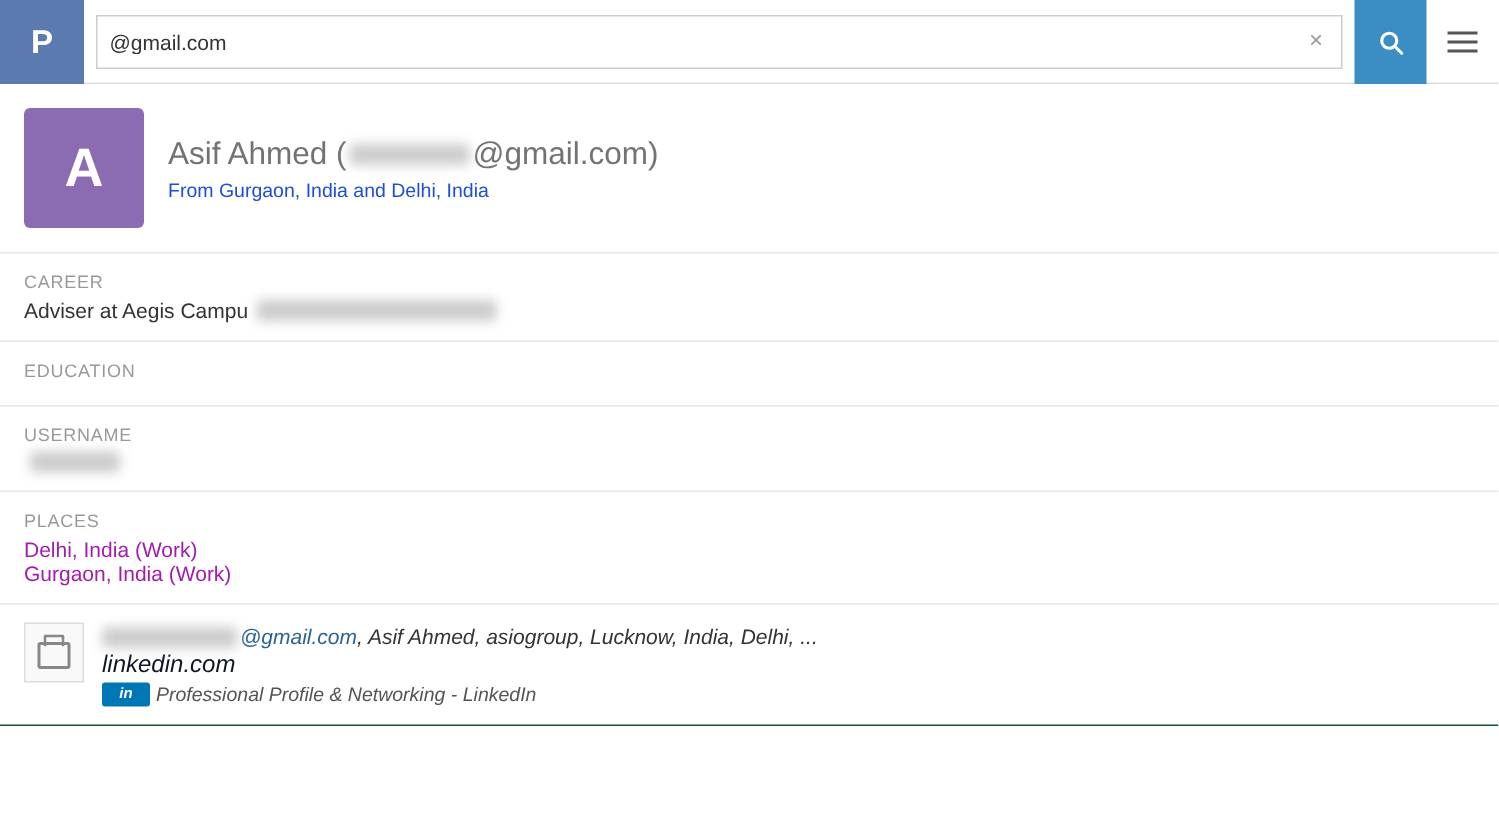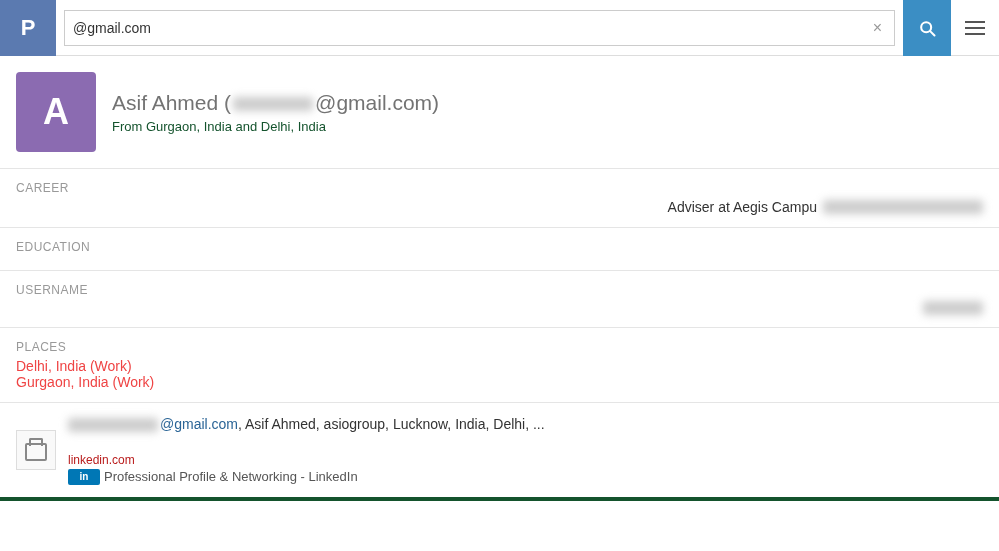--- a/index.html
+++ b/index.html
@@ -128,21 +128,21 @@
       color: transparent;
       border-radius: 3px;
       font-size: 14px;
       min-width: 80px;
       height: 14px;
       vertical-align: middle;
       margin: 0 2px;
       filter: blur(4px);
     }
     .profile-location {
-      color: #14532d;
+      color: #1d4ed8;
       font-size: 13px;
       margin-top: 4px;
     }
 
     
     .info-section {
       padding: 12px 16px;
       border-bottom: 1px solid #e5e5e5;
     }
     .section-label {
@@ -152,21 +152,20 @@
       letter-spacing: 0.5px;
       text-transform: uppercase;
       margin-bottom: 4px;
     }
     .section-value {
       font-size: 14px;
       color: #333;
       display: flex;
       align-items: center;
       flex-wrap: wrap;
-      justify-content: flex-end;
     }
     .blurred-text {
       display: inline-block;
       background: #ccc;
       color: transparent;
       border-radius: 3px;
       height: 14px;
       min-width: 160px;
       margin-left: 6px;
       filter: blur(4px);
@@ -177,31 +176,32 @@
       background: #ccc;
       color: transparent;
       border-radius: 3px;
       height: 14px;
       min-width: 60px;
       margin-left: 4px;
       filter: blur(4px);
       vertical-align: middle;
     }
     .link-text {
-      color: #ef4444;
+      color: #a21caf;
       text-decoration: none;
       font-size: 14px;
     }
 
     
     .search-result {
       display: flex;
-      align-items: center;
+      align-items: flex-start;
       padding: 12px 16px;
-      border-bottom: 4px solid #14532d;
+      border-bottom: 1px solid #14532d;
+      font-style: italic;
     }
     .result-icon {
       width: 40px;
       height: 40px;
       border: 1px solid #ddd;
       display: flex;
       align-items: center;
       justify-content: center;
       flex-shrink: 0;
       margin-right: 12px;
@@ -242,23 +242,23 @@
       min-width: 90px;
       filter: blur(4px);
       vertical-align: middle;
       margin-right: 2px;
     }
     .result-title .highlight {
       color: #2a6496;
       font-weight: normal;
     }
     .result-site {
-      font-size: 12px;
-      color: #b91c1c;
-      margin-top: 18px;
+      font-size: 16px;
+      color: #0f172a;
+      margin-top: 0;
     }
     .result-desc {
       font-size: 13px;
       color: #555;
       margin-top: 2px;
       display: flex;
       align-items: center;
       gap: 4px;
     }
     .linkedin-icon {

